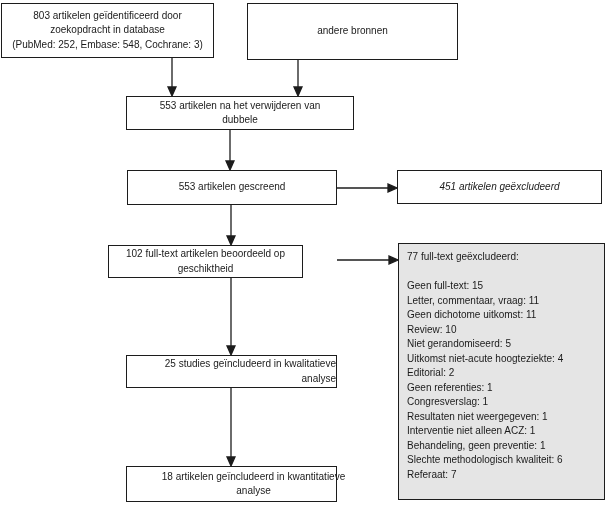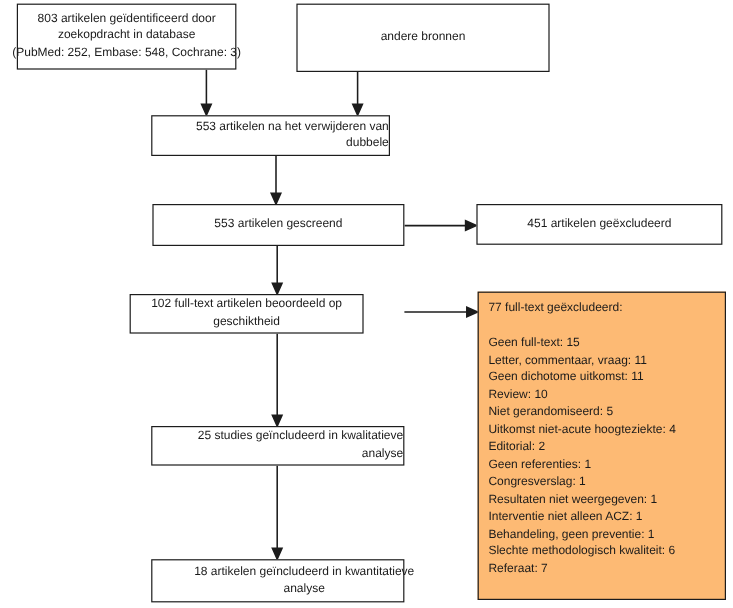--- a/index.html
+++ b/index.html
@@ -28,21 +28,21 @@
     justify-content: center;
     align-items: center;
     text-align: center;
     line-height: 14.5px;
   }
   .box .line { white-space: pre; }
   .listbox {
     position: absolute;
     box-sizing: border-box;
     border: 1.3px solid #1c1c1c;
-    background: #fdba74;
+    background: #e5e5e5;
     padding: 6px 8px;
     text-align: left;
     line-height: 14.5px;
   }
   .listbox .blank { height: 14.5px; }
   .listbox .item { white-space: pre; }
 </style>
 </head>
 <body>
 
@@ -70,40 +70,40 @@
       <polygon points="389,256 389,264 398,260"></polygon>
 
       <line x1="231" y1="278" x2="231" y2="346"></line>
       <polygon points="227,346 235,346 231,355"></polygon>
 
       <line x1="231" y1="388" x2="231" y2="457"></line>
       <polygon points="227,457 235,457 231,466"></polygon>
     </g>
   </svg>
 
-  <div class="box" style="left:14px; top:3px; width:183px; height:55px;">
+  <div class="box" style="left:1px; top:3px; width:213px; height:55px;">
     <div class="line">803 artikelen geïdentificeerd door</div>
     <div class="line">zoekopdracht in database</div>
     <div class="line">(PubMed: 252, Embase: 548, Cochrane: 3)</div>
   </div>
 
   <div class="box" style="left:247px; top:3px; width:211px; height:57px;">
     <div class="line">andere bronnen</div>
   </div>
 
-  <div class="box" style="left:126px; top:96px; width:199px; height:34px;align-items:flex-end;">
+  <div class="box" style="left:126px; top:96px; width:228px; height:34px;">
     <div class="line">553 artikelen na het verwijderen van</div>
     <div class="line">dubbele</div>
   </div>
 
   <div class="box" style="left:127px; top:170px; width:210px; height:35px;text-align:right;">
     <div class="line">553 artikelen gescreend</div>
   </div>
 
-  <div class="box" style="left:397px; top:170px; width:205px; height:34px;">
+  <div class="box" style="left:397px; top:170px; width:205px; height:34px;font-style:italic;">
     <div class="line">451 artikelen geëxcludeerd</div>
   </div>
 
   <div class="box" style="left:108px; top:245px; width:195px; height:33px;">
     <div class="line">102 full-text artikelen beoordeeld op</div>
     <div class="line">geschiktheid</div>
   </div>
 
   <div class="listbox" style="left:398px; top:243px; width:207px; height:257px;">
     <div class="item">77 full-text geëxcludeerd:</div>

